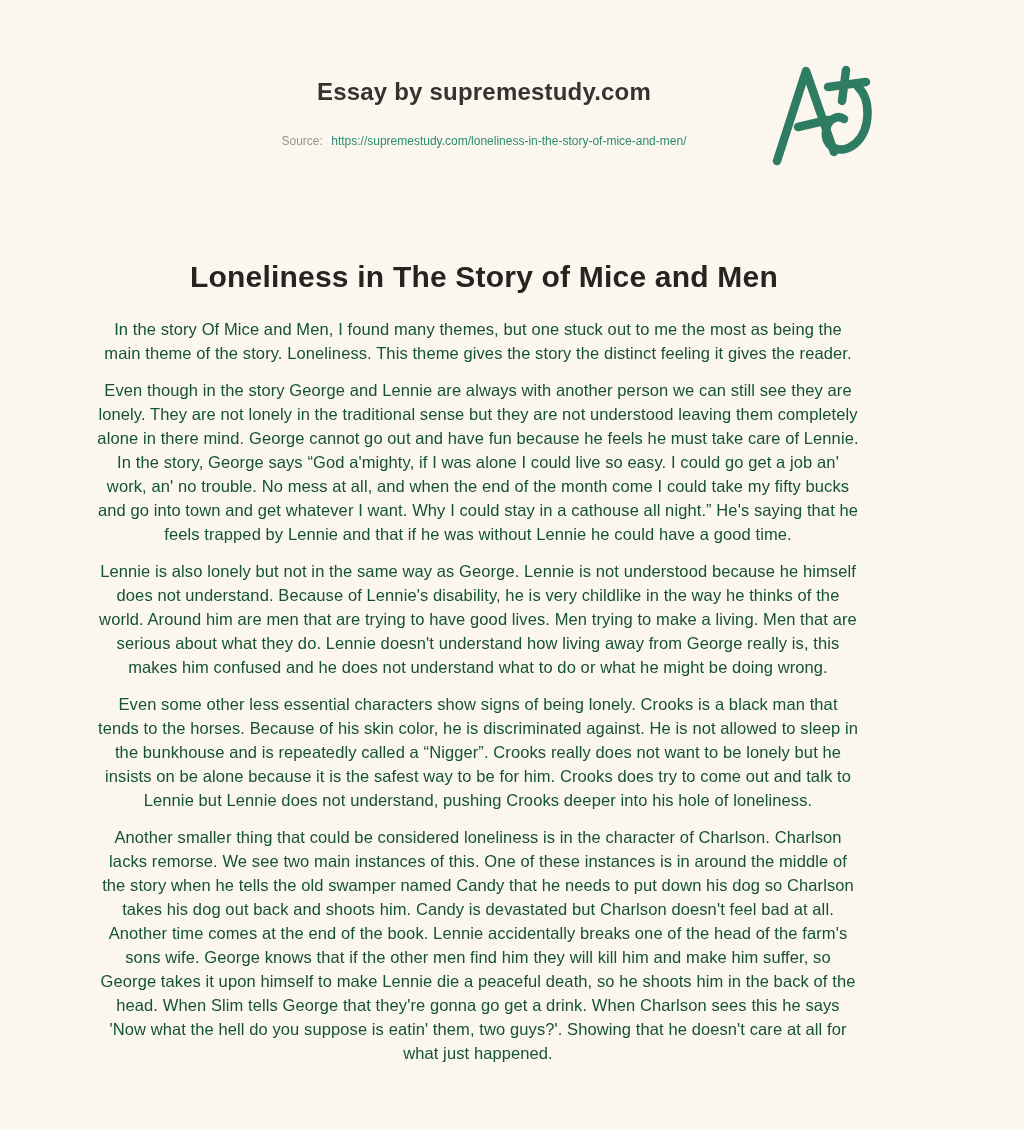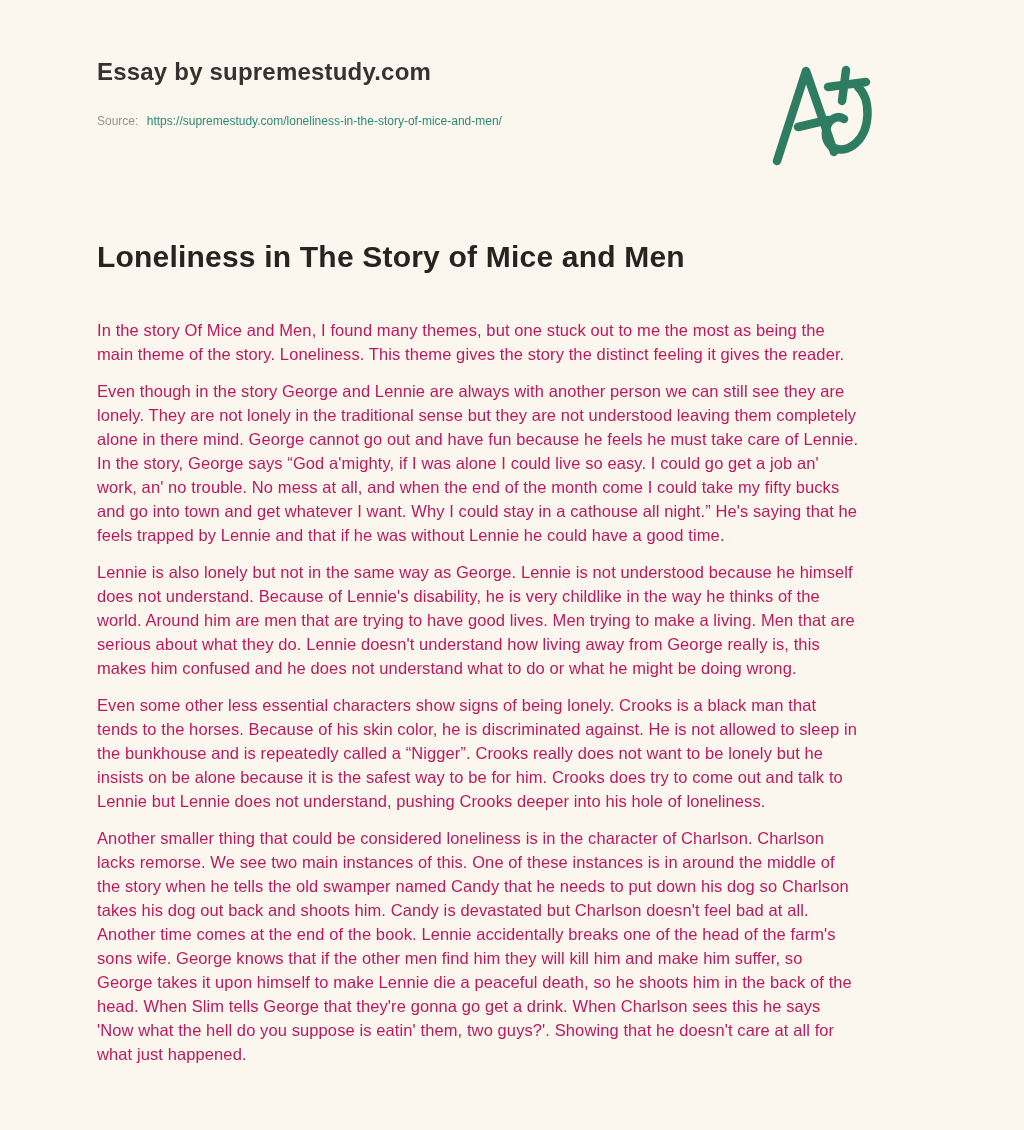--- a/index.html
+++ b/index.html
@@ -8,23 +8,24 @@
     width: 1024px;
     height: 1130px;
     overflow: hidden;
     background: #fcf7ee;
     font-family: "Liberation Sans", sans-serif;
     position: relative;
   }
   .page {
     width: 968px;
     height: 1130px;
-    padding: 58px 97px 0 97px;
+    padding: 78px 97px 0 97px;
     position: relative;
     overflow: hidden;
+    text-align: center;
   }
   .byline {
     font-size: 24px;
     font-weight: 700;
     color: #363230;
     letter-spacing: 0.2px;
   }
   .source-line {
     margin-top: 28px;
     font-size: 12px;
@@ -36,31 +37,31 @@
     margin-left: 5px;
   }
   .logo {
     position: absolute;
     top: 55px;
     right: 86px;
     width: 110px;
     height: 120px;
   }
   h1.essay-title {
-    margin: 110px 0 42px 0;
+    margin: 110px 0 21px 0;
     font-size: 30px;
     line-height: 38px;
     font-weight: 700;
     color: #272320;
     letter-spacing: 0.2px;
   }
   .essay-body p {
     font-size: 16.5px;
     line-height: 24px;
-    color: #be185d;
+    color: #14532d;
     margin: 0 12px 13px 0;
     letter-spacing: 0.1px;
   }
 </style>
 </head>
 <body>
 
 <div class="page">
 
   <header>

